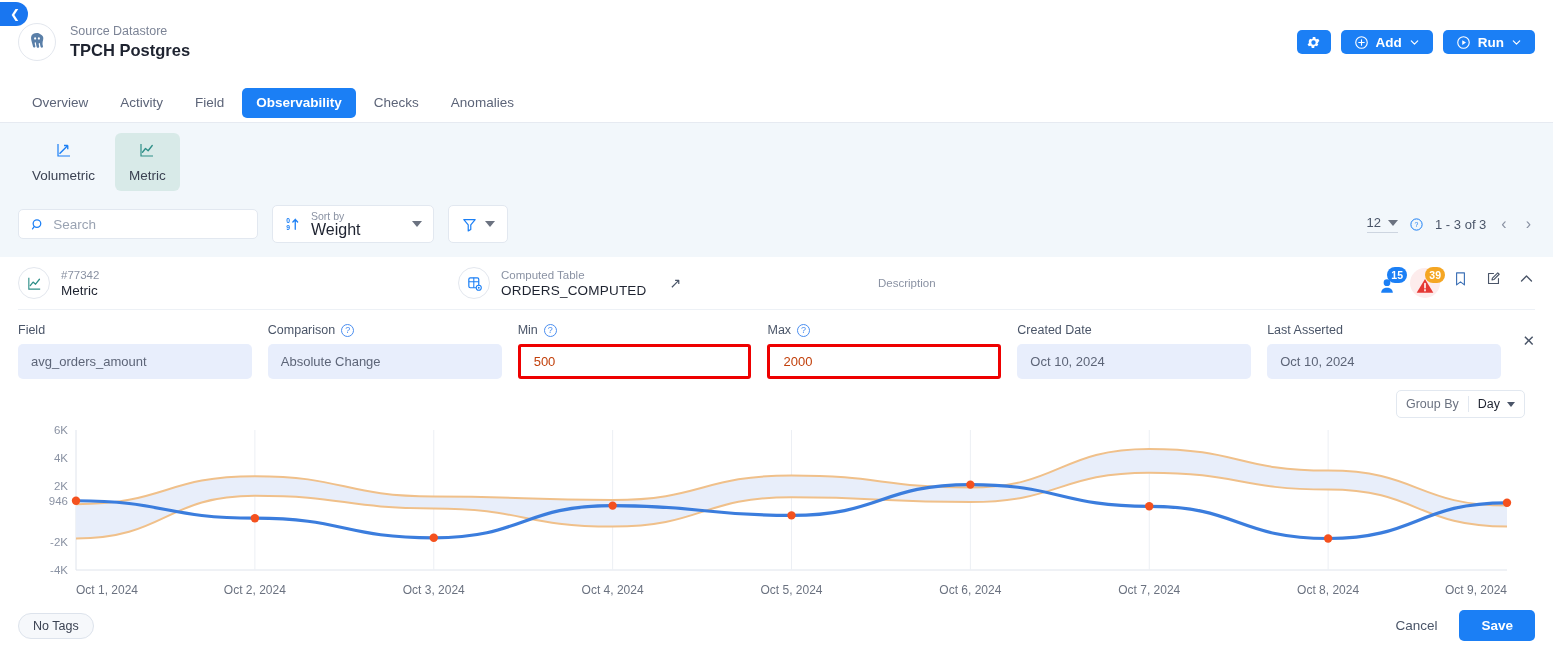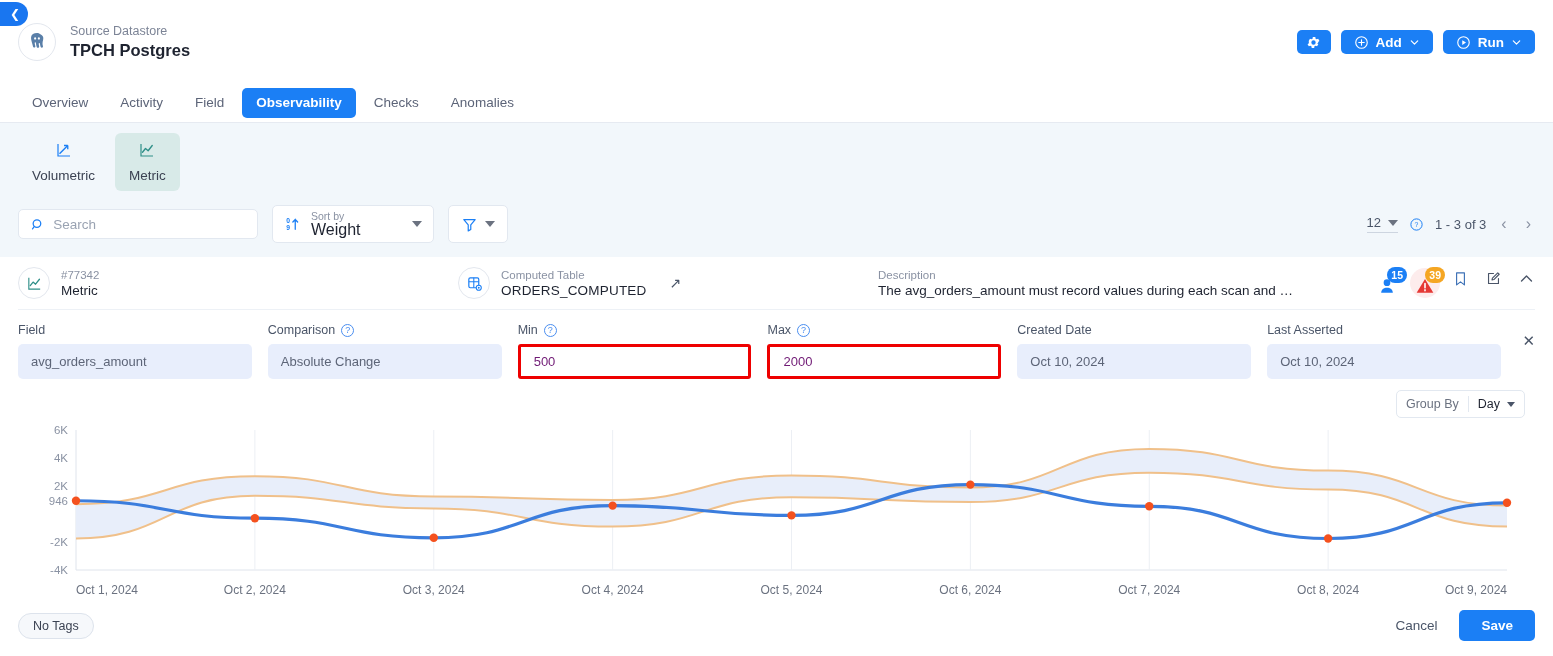--- a/index.html
+++ b/index.html
@@ -101,21 +101,21 @@
   .divider { height:1px; background:#edf1f6; margin:0 18px; }
 
   
   .fields { display:flex; padding:13px 18px 0; gap:16px; position:relative; }
   .fld { flex:1 1 0; min-width:0; }
   .fld-lbl { font-size:12.5px; color:#4a5568; margin-bottom:7px; display:flex; align-items:center; gap:6px; }
   .fld-box {
     height:35px; background:#e8eefc; border-radius:5px; display:flex; align-items:center;
     padding:0 13px; font-size:13px; color:#5d6578;
   }
-  .fld-box.white { background:#fff; border:3px solid #ee0000; border-radius:3px; color:#701a75; }
+  .fld-box.white { background:#fff; border:3px solid #ee0000; border-radius:3px; color:#c2410c; }
   .help {
     width:13px;height:13px;border-radius:50%;border:1px solid #4a8ef0;color:#4a8ef0;
     font-size:9px; display:inline-flex; align-items:center; justify-content:center; line-height:1;
   }
   .close-x { position:absolute; right:18px; top:22px; color:#4a5568; font-size:15px; cursor:pointer; }
 
   
   .groupby-row { display:flex; justify-content:flex-end; padding:11px 28px 0; }
   .groupby {
     height:28px; border:1px solid #e2e8f0; border-radius:5px; background:#fff;
@@ -290,21 +290,20 @@
         </div>
         <div>
           <div class="ct-lbl">Computed Table</div>
           <div class="ct-val mono">ORDERS_COMPUTED</div>
         </div>
         <span class="ext-link">↗</span>
       </div>
       <div class="ct-item">
         <div>
           <div class="ct-lbl">Description</div>
-          <div class="ct-val">The avg_orders_amount must record values during each scan and …</div>
         </div>
       </div>
       <div class="badges">
         <div class="badge-ico">
           <svg width="20" height="20" viewBox="0 0 24 24">
             <circle cx="12" cy="8" r="4" fill="#1b7ff5"></circle>
             <path d="M5 20c0-3.8 3.2-6 7-6s7 2.2 7 6z" fill="#1b7ff5"></path>
           </svg>
           <span class="badge-num" style="background:#1b7ff5">15</span>
         </div>

